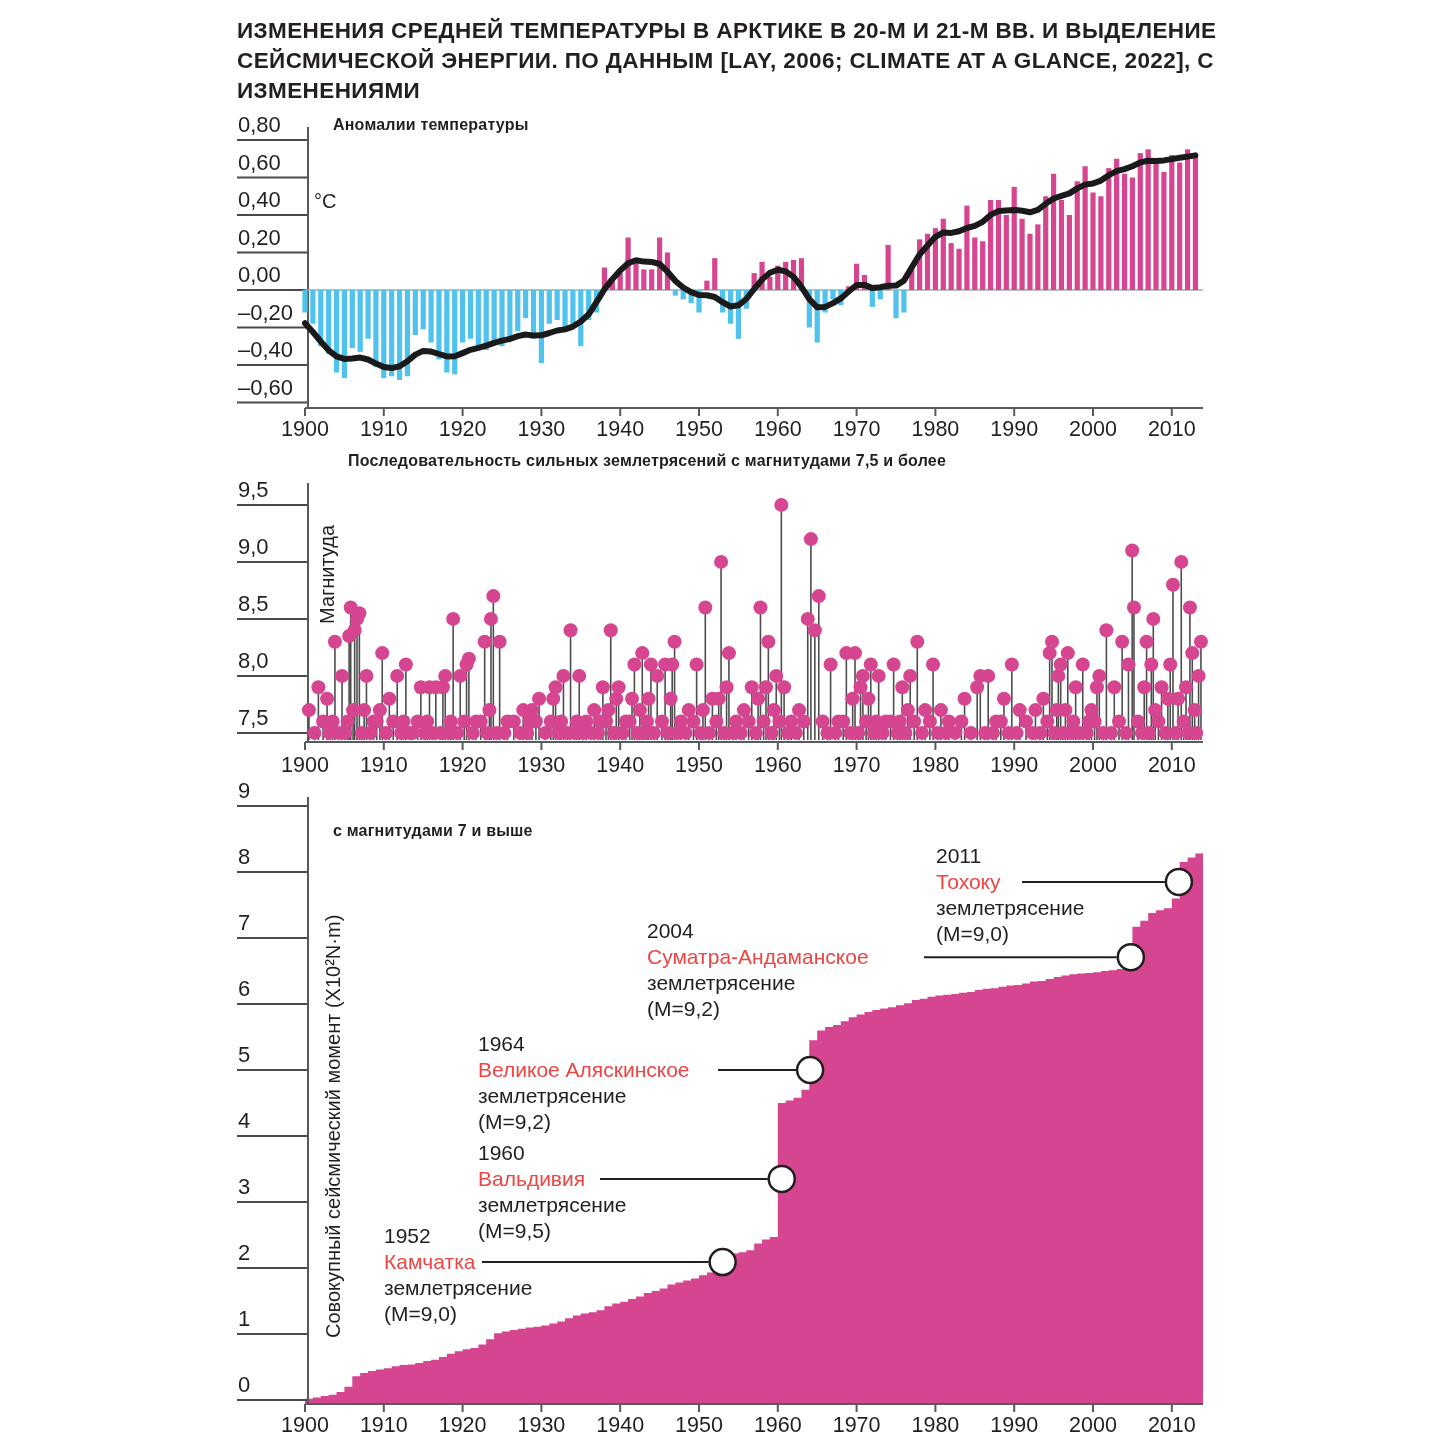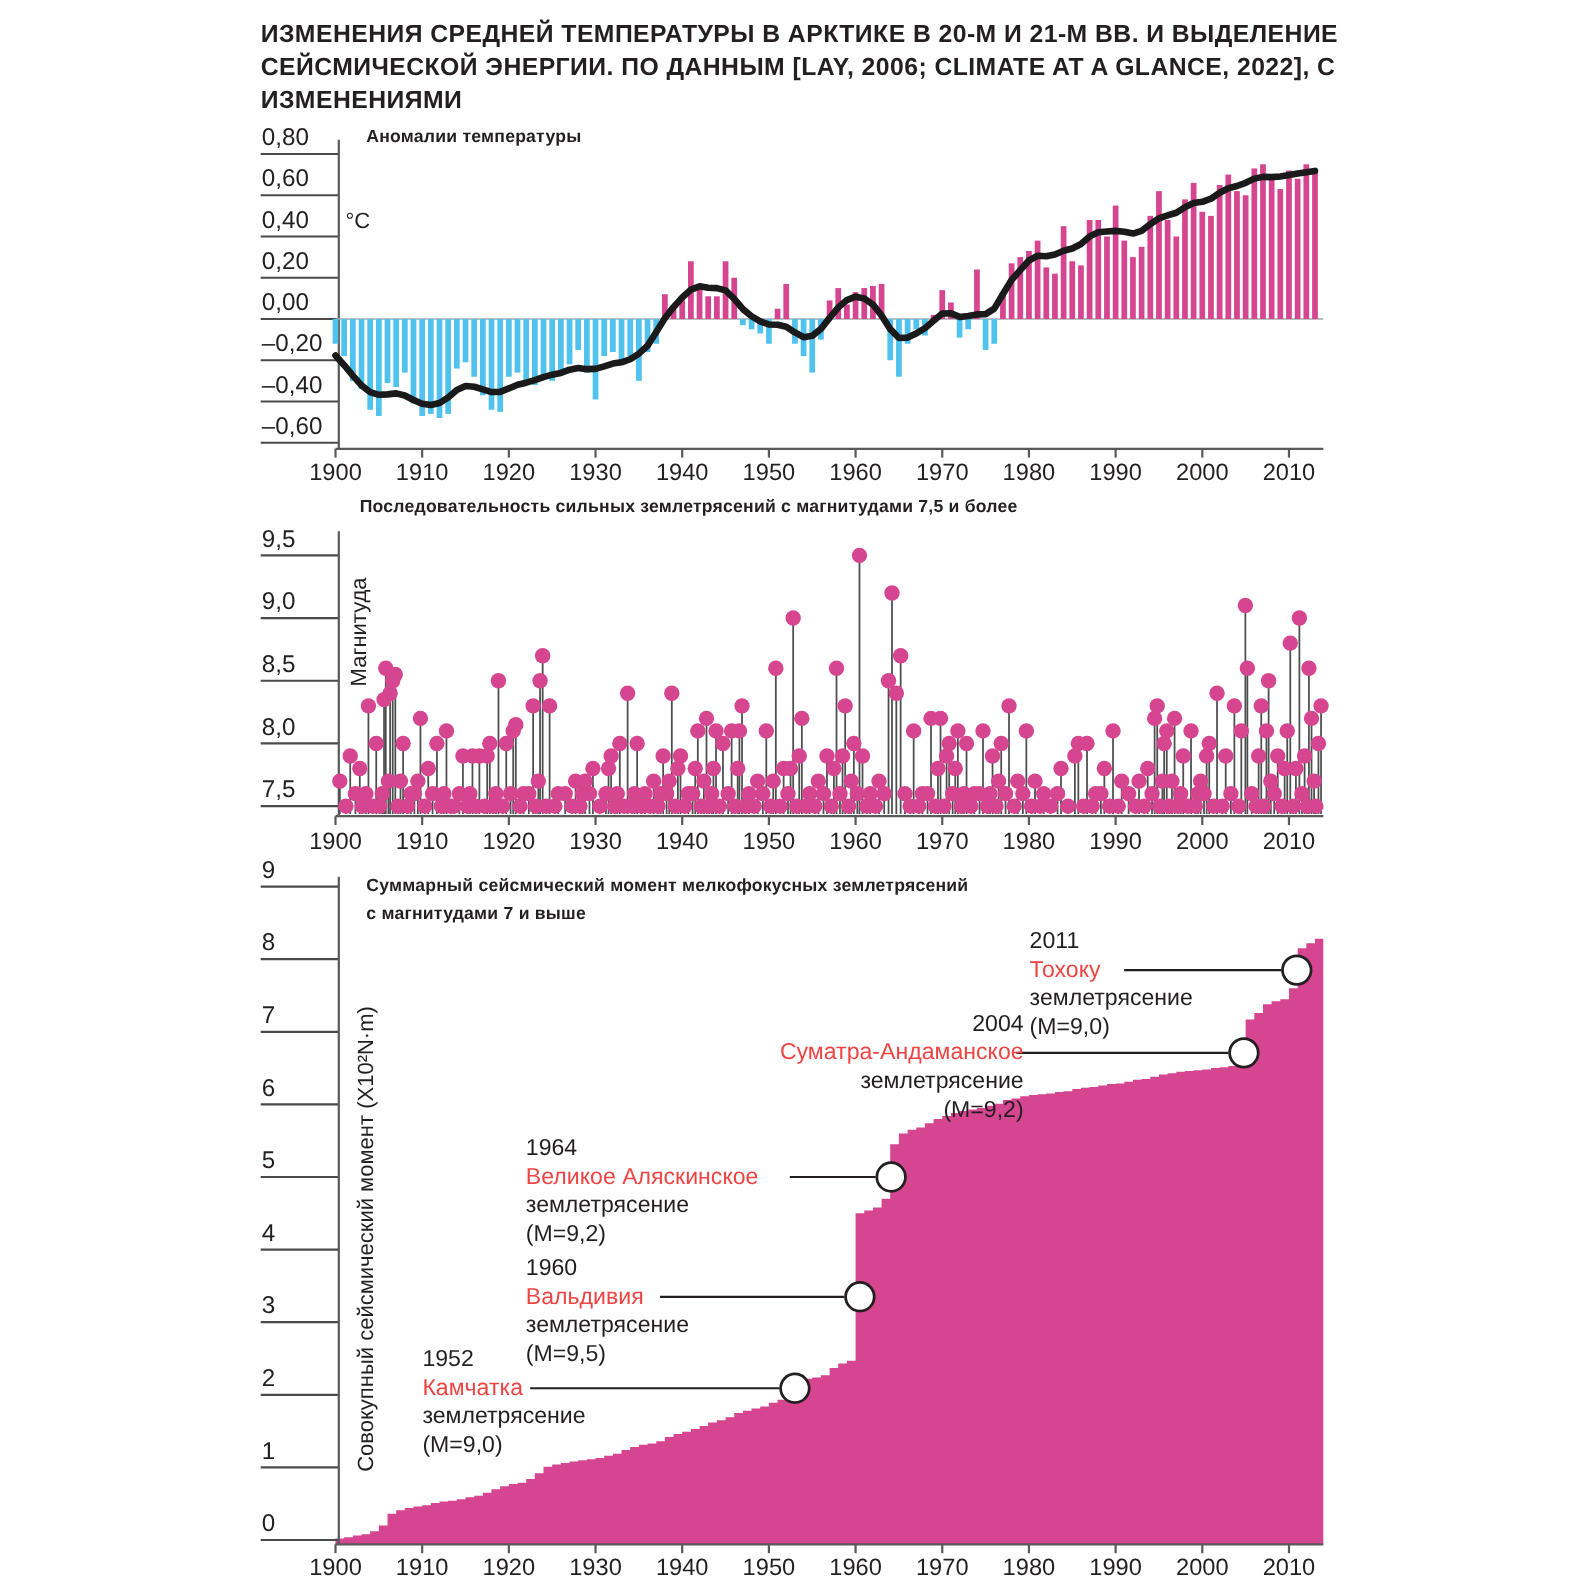--- a/index.html
+++ b/index.html
@@ -1,34 +1,34 @@
 <!DOCTYPE html>
 <html><head>
 <meta charset="utf-8">
 <style>
   html,body{margin:0;padding:0;background:#ffffff;}
   body{width:1440px;height:1440px;position:relative;font-family:"Liberation Sans",sans-serif;color:#231f20;overflow:hidden;}
   .abs{position:absolute;}
   #main-title{left:237px;top:16px;width:1020px;font-size:22.5px;line-height:30px;font-weight:bold;letter-spacing:.4px;}
   .chart-title{font-size:16px;font-weight:bold;letter-spacing:.2px;}
   #t1{left:333px;top:116px;}
-  #t2{left:327px;top:452px;}
+  #t2{left:348px;top:452px;}
   #t3{left:333px;top:793px;width:720px;line-height:25px;}
   #unit-c{left:314px;top:190px;font-size:20px;}
   #ylab-mag{left:316px;top:624px;font-size:20px;transform:rotate(-90deg);transform-origin:0 0;white-space:nowrap;}
   #ylab-mom{left:322px;top:1338px;font-size:20px;transform:rotate(-90deg);transform-origin:0 0;white-space:nowrap;}
   svg{position:absolute;left:0;top:0;}
   svg text{font-family:"Liberation Sans",sans-serif;fill:#231f20;}
   .ann{position:absolute;font-size:21px;line-height:26px;font-weight:normal;white-space:nowrap;}
   .ann span{display:block;}
   .ann .name{color:#ef4444;}
   #ann-0{left:384px;top:1223px;}
   #ann-1{left:478px;top:1140px;}
   #ann-2{left:478px;top:1031px;}
-  #ann-3{left:709px;top:918px;text-align:right;}
+  #ann-3{left:647px;top:918px;}
   #ann-4{left:936px;top:843px;}
 </style>
 </head>
 <body>
 
 <div class="abs" id="main-title">ИЗМЕНЕНИЯ СРЕДНЕЙ ТЕМПЕРАТУРЫ В АРКТИКЕ В 20-М И 21-М ВВ. И ВЫДЕЛЕНИЕ СЕЙСМИЧЕСКОЙ ЭНЕРГИИ. ПО ДАННЫМ [LAY, 2006; CLIMATE AT A GLANCE, 2022], С ИЗМЕНЕНИЯМИ</div>
 
 <svg id="chart-svg" width="1440" height="1440" viewBox="0 0 1440 1440">
     <g>
       <line x1="237" y1="140" x2="308" y2="140" stroke="#4a4a4c" stroke-width="2"></line>
@@ -855,21 +855,21 @@
     </g>
   </svg>
 
 <div class="abs chart-title" id="t1">Аномалии температуры</div>
 <div class="abs" id="unit-c">°C</div>
 
 <div class="abs chart-title" id="t2">Последовательность сильных землетрясений с магнитудами 7,5 и более</div>
 <div class="abs" id="ylab-mag">Магнитуда</div>
 
 <div class="abs chart-title" id="t3">
-  <span>Суммарный сейсмический момент мелкофокусных землетрясений</span><br>
+  <br>
   <span>с магнитудами 7 и выше</span>
 </div>
 <div class="abs" id="ylab-mom">Совокупный сейсмический момент (X10²N·m)</div>
 
 <div class="ann" id="ann-0">
   <span>1952</span>
   <span class="name">Камчатка</span>
   <span>землетрясение</span>
   <span>(М=9,0)</span>
 </div>

